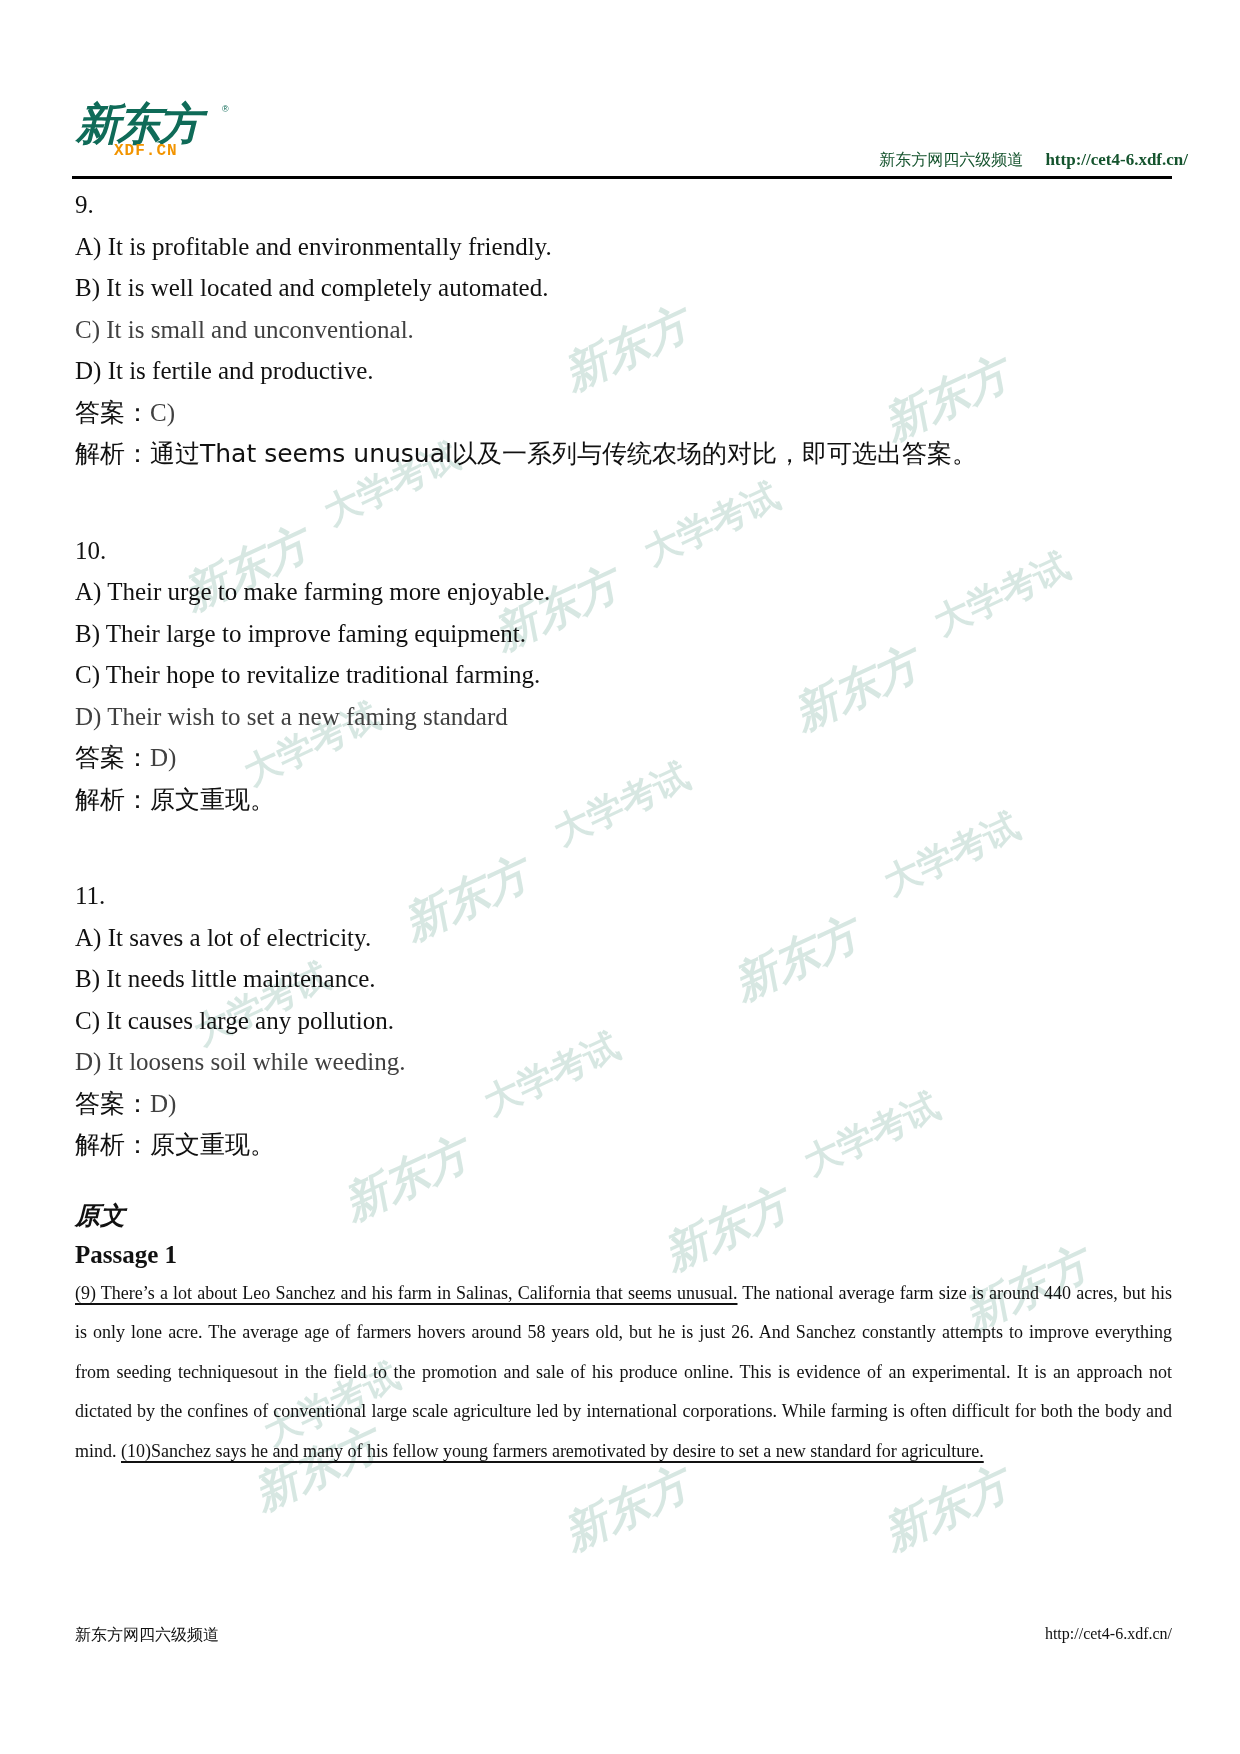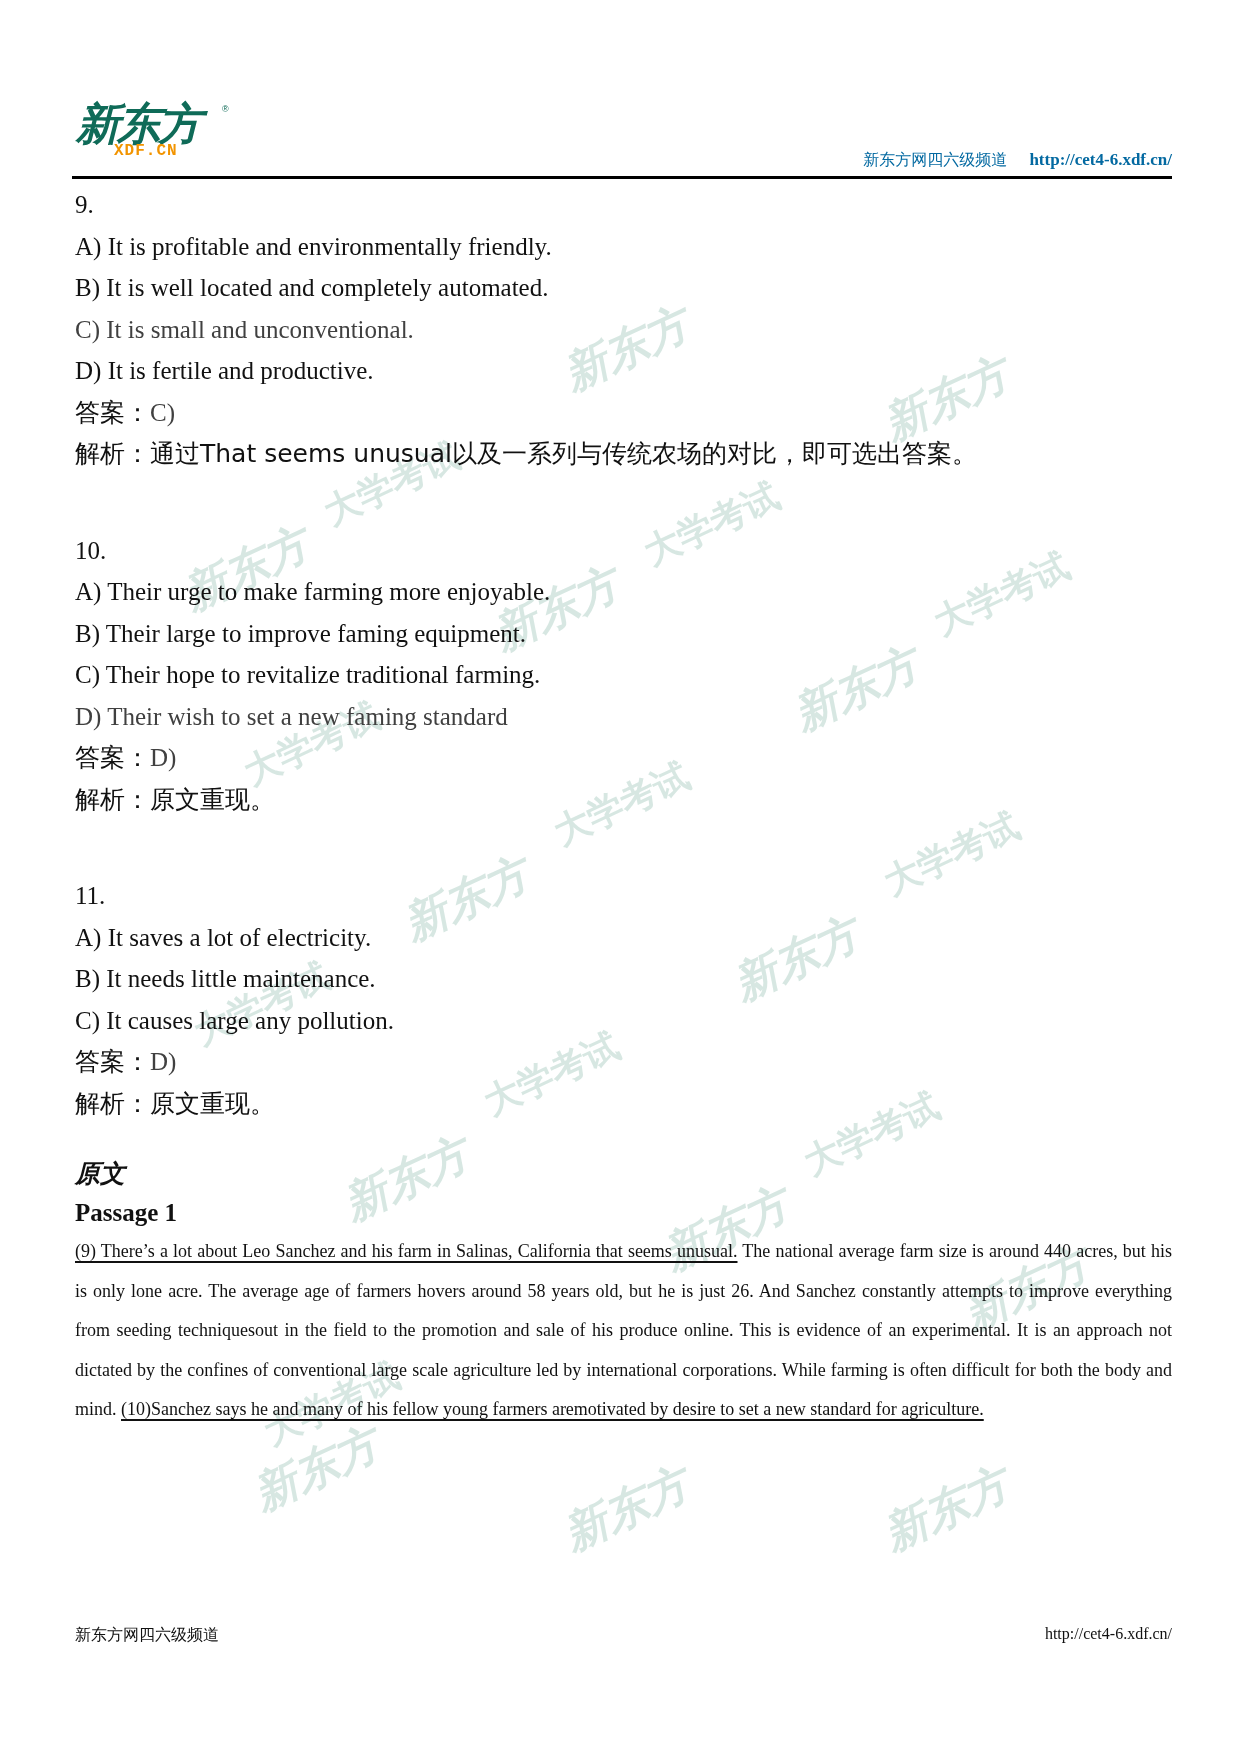--- a/index.html
+++ b/index.html
@@ -1,21 +1,21 @@
 <!DOCTYPE html>
 <html><head>
 <meta charset="utf-8">
 <style>
   html, body { margin: 0; padding: 0; background: #ffffff; }
   body { width: 1240px; height: 1754px; position: relative; overflow: hidden; font-family: "Liberation Serif", "DejaVu Serif", serif; color: #111; }
   .logo { position: absolute; left: 76px; top: 100px; width: 160px; height: 62px; }
   .logo-cn { position: absolute; left: 0; top: 0; font-family: "DejaVu Sans", sans-serif; font-weight: bold; font-size: 44px; color: #0f6b58; letter-spacing: -3px; font-style: italic; line-height: 48px; }
   .logo-en { position: absolute; left: 38px; top: 42px; font-family: Liberation Mono, monospace; font-weight: bold; font-size: 16px; color: #f29400; letter-spacing: 1px; }
   .logo-reg { position: absolute; left: 146px; top: 4px; font-size: 9px; color: #0f6b58; font-family: "Liberation Sans", sans-serif; }
-  .header-right { position: absolute; right: 68px; top: 150px; font-size: 17px; color: #0369a1; }
+  .header-right { position: absolute; right: 52px; top: 150px; font-size: 17px; color: #14532d; }
   .header-right .site { margin-right: 18px; font-family: "DejaVu Serif", serif; font-size: 16px; }
   .header-right .url { font-family: "Liberation Serif", serif; font-weight: bold; font-size: 17px; }
   .header-rule { position: absolute; left: 72px; right: 68px; top: 176px; height: 3px; background: #000; }
   .content { position: absolute; left: 75px; top: 184px; width: 1097px; font-size: 25px; }
   .line { height: 41.5px; line-height: 41.5px; white-space: nowrap; }
   .red { color: #404040; }
   .cjk { font-family: "DejaVu Sans", sans-serif; font-size: 25px; }
   .gap { height: 55px; }
   .heading-cn { font-family: "DejaVu Sans", sans-serif; font-weight: bold; font-size: 25px; height: 40px; line-height: 40px; font-style: italic; }
   .heading-en { font-weight: bold; font-size: 25px; height: 38px; line-height: 38px; }
@@ -98,20 +98,21 @@
     </div>
   </div>
 
   <div class="gap"></div>
 
   <div>
     <div class="line">11.</div>
     <div class="line">A) It saves a lot of electricity.</div>
     <div class="line">B) It needs little maintenance.</div>
     <div class="line">C) It causes large any pollution.</div>
+    <div class="line red">D) It loosens soil while weeding.</div>
     <div class="line">
       <span class="cjk">答案：</span><span class="red">D)</span>
     </div>
     <div class="line">
       <span class="cjk">解析：</span><span class="cjk">原文重现。</span>
     </div>
   </div>
 
   <div style="height:30px"></div>
 

